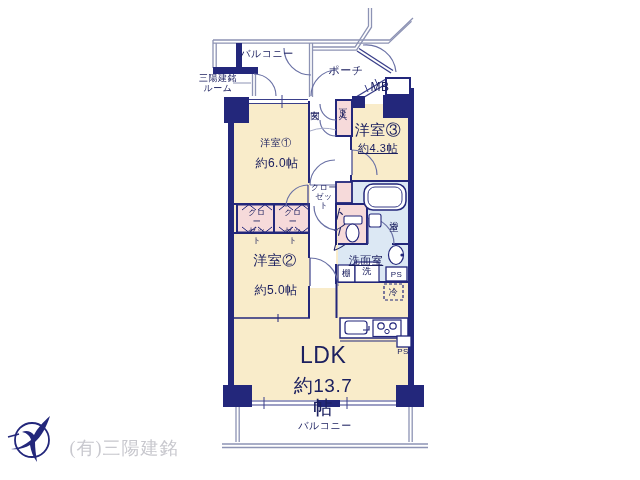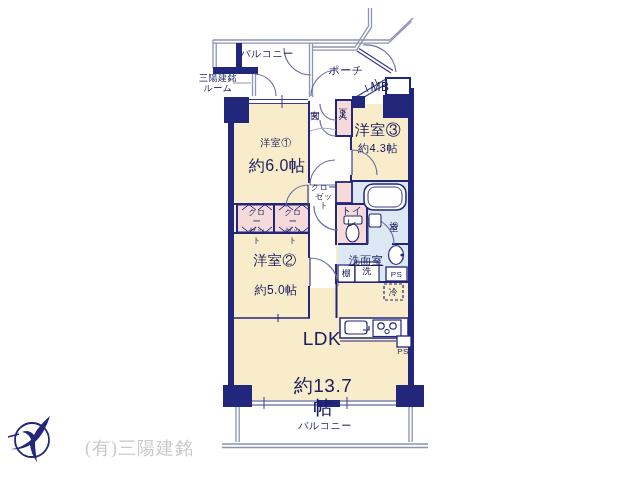--- a/index.html
+++ b/index.html
@@ -3,21 +3,21 @@
 <meta charset="utf-8">
 <style>
   html,body{margin:0;padding:0;background:#fff;}
   .canvas{position:relative;width:640px;height:480px;background:#fff;overflow:hidden;
           font-family:"Liberation Sans", sans-serif;color:#1c2060;}
   .canvas svg{position:absolute;left:0;top:0;}
   .lbl{position:absolute;text-align:center;line-height:1.15;color:#1c2060;
        white-space:pre-line;letter-spacing:0.5px;}
   .vert{writing-mode:vertical-rl;text-orientation:upright;letter-spacing:1px;line-height:1;}
   .company{font-family:"Liberation Serif", serif;color:#c8c8ce;letter-spacing:1px;
-           white-space:nowrap;text-align:right;}
+           white-space:nowrap;text-align:center;}
 </style>
 </head>
 <body>
 
 <div class="canvas">
 
 <svg width="640" height="480" viewBox="0 0 640 480">
 
   <g>
     <rect x="234" y="104" width="174" height="296" fill="#f9ecca"></rect>
@@ -170,40 +170,40 @@
 
   <div class="lbl" style="left:238px;top:48px;width:58px;font-size:10px;">バルコニー</div>
   <div class="lbl" style="left:196px;top:73px;width:44px;font-size:9px;">三陽建銘
 ルーム</div>
   <div class="lbl" style="left:328px;top:64px;width:36px;font-size:11px;">ポーチ</div>
   <div class="lbl" style="left:368px;top:81px;width:24px;font-size:12px;">MB</div>
   <div class="lbl vert" style="left:310px;top:103px;font-size:9px;">玄関</div>
   <div class="lbl vert" style="left:339px;top:102px;font-size:8.5px;">下足入</div>
 
   <div class="lbl" style="left:246px;top:137px;width:60px;font-size:10px;">洋室①</div>
-  <div class="lbl" style="left:247px;top:157px;width:60px;font-size:16px;">約6.0帖</div>
+  <div class="lbl" style="left:247px;top:157px;width:60px;font-size:12px;">約6.0帖</div>
   <div class="lbl" style="left:350px;top:121px;width:56px;font-size:15px;">洋室③</div>
-  <div class="lbl" style="left:351px;top:142px;width:54px;font-size:11px;">約4.3帖</div>
+  <div class="lbl" style="left:351px;top:142px;width:54px;font-size:11px;text-decoration:underline;">約4.3帖</div>
 
   <div class="lbl" style="left:311px;top:183px;width:26px;font-size:8px;">クロー
 ゼット</div>
-  <div class="lbl" style="left:339px;top:205px;width:26px;font-size:10px;">トイレ</div>
+  <div class="lbl" style="left:326px;top:205px;width:26px;font-size:14px;font-style:italic;">トイレ</div>
   <div class="lbl vert" style="left:389px;top:214px;font-size:9px;">浴室</div>
   <div class="lbl" style="left:348px;top:254px;width:36px;font-size:11px;text-decoration:underline;">洗面室</div>
   <div class="lbl" style="left:338px;top:269px;width:17px;font-size:8.5px;">棚</div>
   <div class="lbl" style="left:355px;top:266px;width:24px;font-size:9px;">洗</div>
   <div class="lbl" style="left:386px;top:270px;width:21px;font-size:8px;">PS</div>
   <div class="lbl" style="left:384px;top:287px;width:19px;font-size:9px;">冷</div>
 
   <div class="lbl" style="left:245px;top:208px;width:24px;font-size:8px;">クロー
 ゼット</div>
   <div class="lbl" style="left:281px;top:208px;width:24px;font-size:8px;">クロー
 ゼット</div>
   <div class="lbl" style="left:245px;top:252px;width:60px;font-size:14px;">洋室②</div>
   <div class="lbl" style="left:246px;top:284px;width:60px;font-size:12px;">約5.0帖</div>
 
-  <div class="lbl" style="left:300px;top:328px;width:44px;font-size:19px;">LDK</div>
+  <div class="lbl" style="left:300px;top:342px;width:44px;font-size:23px;">LDK</div>
   <div class="lbl" style="left:291px;top:375px;width:64px;font-size:19px;">約13.7帖</div>
   <div class="lbl" style="left:395px;top:347px;width:16px;font-size:8px;">PS</div>
 
   <div class="lbl" style="left:298px;top:420px;width:54px;font-size:10px;">バルコニー</div>
   <div class="lbl company" style="left:54px;top:438px;width:140px;font-size:18px;">(有)三陽建銘</div>
 </div>
 
 </body></html>

